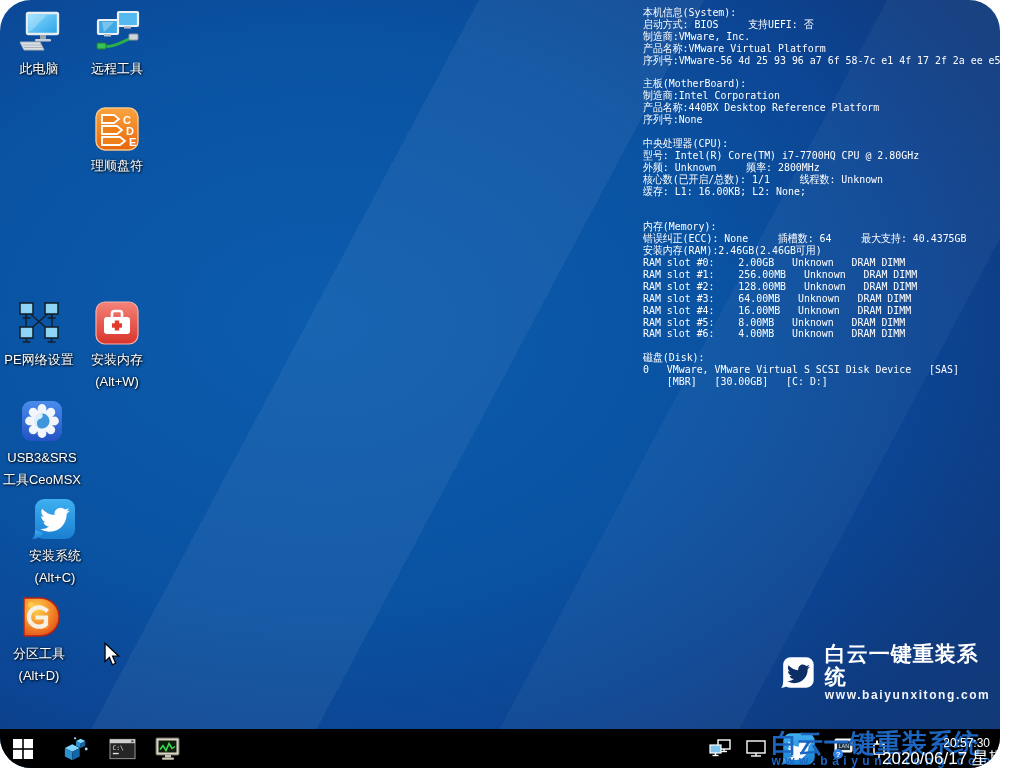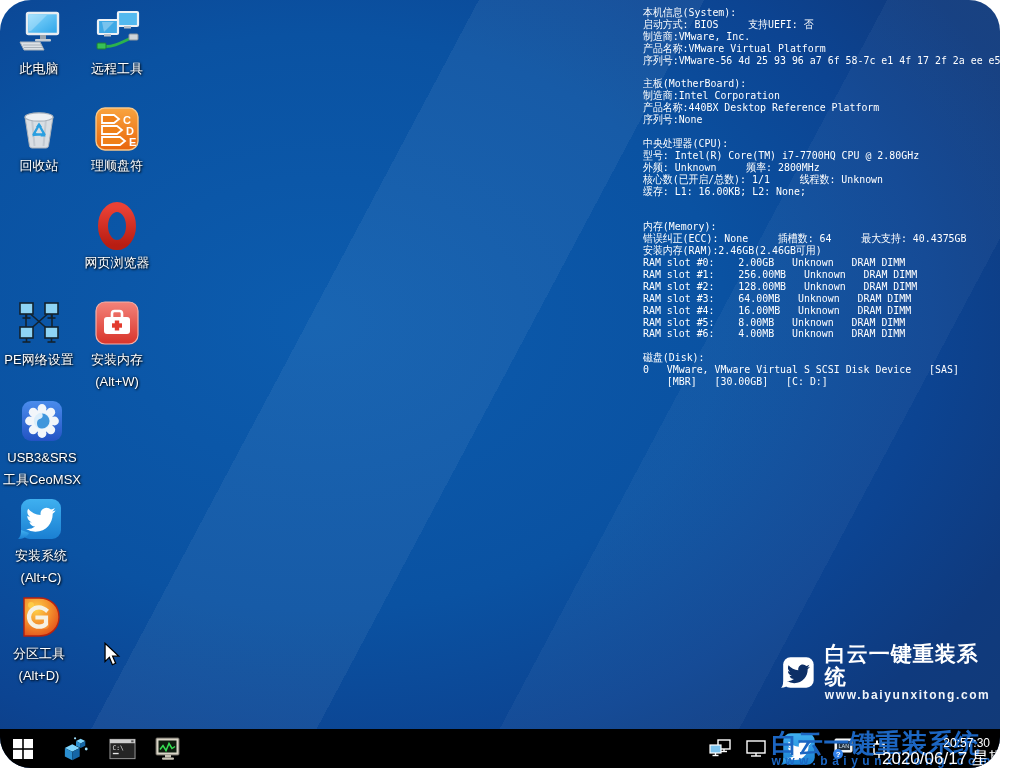--- a/index.html
+++ b/index.html
@@ -112,33 +112,20 @@
       <rect x="5" y="12" width="20" height="14" rx="1" fill="#3fa9e6" stroke="#eef2f6" stroke-width="2.2"></rect>
       <path d="M9 14 L21 14 L11 24 Z" fill="#ffffff" opacity=".3"></path>
       <rect x="11" y="26" width="7" height="2.5" fill="#b9c2ca"></rect>
       <path d="M8 38 C18 40 26 36 40 29" stroke="#2bb24c" stroke-width="3" fill="none"></path>
       <rect x="4" y="35" width="9" height="6" rx="1" fill="#37c157" stroke="#1d7d36" stroke-width="1"></rect>
       <rect x="36" y="26" width="9" height="6" rx="1" fill="#cfd6da" stroke="#8f989f" stroke-width="1"></rect>
     </svg>
     <div class="dlabel">远程工具</div>
   </div>
 
-  <div class="dicon" style="left:0px;top:105px">
-    <svg class="ic" viewBox="0 0 48 48">
-      <path d="M10 12 L14.5 41 a2.5 2.5 0 0 0 2.5 2 h14 a2.5 2.5 0 0 0 2.5-2 L38 12 Z" fill="#d9dee3" stroke="#aab2bb" stroke-width="1"></path>
-      <line x1="17" y1="14" x2="19.5" y2="41" stroke="#c3cad1" stroke-width="2"></line>
-      <line x1="31" y1="14" x2="28.5" y2="41" stroke="#c3cad1" stroke-width="2"></line>
-      <ellipse cx="24" cy="12" rx="14" ry="4.2" fill="#edf0f3" stroke="#aab2bb" stroke-width="1.2"></ellipse>
-      <path d="M24 20 l5.5 9.5 h-11 Z" fill="none" stroke="#2a9fe0" stroke-width="2.4" stroke-linejoin="round"></path>
-      <polygon points="24,17.5 27,22 21,22" fill="#2a9fe0"></polygon>
-      <polygon points="30.5,31.5 25.5,31.5 28.5,26.6" fill="#2a9fe0"></polygon>
-      <polygon points="17.5,31.5 19.5,26 22.8,30" fill="#2a9fe0"></polygon>
-    </svg>
-    <div class="dlabel">回收站</div>
-  </div>
 
   <div class="dicon" style="left:78px;top:105px">
     <svg class="ic" viewBox="0 0 48 48">
       <defs>
           <linearGradient id="org1" x1="0" y1="0" x2="0" y2="1">
         <stop offset="0" stop-color="#f9a43f"></stop>
             <stop offset="1" stop-color="#e8650b"></stop>
           </linearGradient>
         </defs>
       <rect x="3" y="3" width="42" height="42" rx="9" fill="url(#org1)" stroke="#f8c88a" stroke-width="1.4"></rect>
@@ -146,32 +133,20 @@
       <text x="30" y="18.5" font-size="11" font-weight="bold" fill="#fff" font-family="Liberation Sans,sans-serif">C</text>
       <path d="M9 21 h15 l5 4 l-5 4 h-15 z" fill="#ef8018" stroke="#fff" stroke-width="1.8"></path>
       <text x="33" y="29.5" font-size="11" font-weight="bold" fill="#fff" font-family="Liberation Sans,sans-serif">D</text>
       <path d="M9 32 h18 l5 4 l-5 4 h-18 z" fill="#ef8018" stroke="#fff" stroke-width="1.8"></path>
       <text x="36" y="40.5" font-size="11" font-weight="bold" fill="#fff" font-family="Liberation Sans,sans-serif">E</text>
     </svg>
     <div class="dlabel">理顺盘符</div>
   </div>
 
 
-  <div class="dicon" style="left:78px;top:202px">
-    <svg class="ic" viewBox="0 0 48 48">
-      <defs>
-          <linearGradient id="opr1" x1="0" y1="0" x2="0" y2="1">
-        <stop offset="0" stop-color="#ea4135"></stop>
-            <stop offset="1" stop-color="#b81d12"></stop>
-          </linearGradient>
-        </defs>
-      <ellipse cx="24" cy="24" rx="14" ry="19" fill="none" stroke="url(#opr1)" stroke-width="10"></ellipse>
-    </svg>
-    <div class="dlabel">网页浏览器</div>
-  </div>
 
   <div class="dicon" style="left:0px;top:299px">
     <svg class="ic" viewBox="0 0 48 48">
       <g stroke="#13222e" stroke-width="1.6" fill="none">
         <line x1="11" y1="11" x2="37" y2="34"></line>
           <line x1="37" y1="11" x2="11" y2="34"></line>
         <line x1="11" y1="11" x2="11" y2="34"></line>
           <line x1="37" y1="11" x2="37" y2="34"></line>
       </g>
       <g>
@@ -232,21 +207,21 @@
           <circle cx="32.8" cy="32.8" r="4.4"></circle>
         <circle cx="24" cy="24" r="11.5"></circle>
       </g>
       <circle cx="24" cy="24" r="8.2" fill="#dceefb"></circle>
       <path d="M24 16.5 a7.5 7.5 0 0 1 0 15 a5 5 0 0 1 -1-9.9 a3.8 3.8 0 0 0 1-5.1" fill="#4096dc"></path>
     </svg>
     <div class="dlabel">USB3&amp;SRS</div>
     <div class="dlabel">工具CeoMSX</div>
   </div>
 
-  <div class="dicon" style="left:2px;top:495px">
+  <div class="dicon" style="left:16px;top:495px">
     <svg class="ic" viewBox="0 0 48 48">
       <defs>
           <linearGradient id="blu2" x1="0" y1="0" x2="0" y2="1">
         <stop offset="0" stop-color="#3fb0f0"></stop>
             <stop offset="1" stop-color="#1a7fd2"></stop>
           </linearGradient>
         </defs>
       <path d="M13 4 h22 a9 9 0 0 1 9 9 v22 a9 9 0 0 1 -9 9 h-22 c-5 0-9-4-9-9 V13 a9 9 0 0 1 9-9 z" fill="url(#blu2)"></path>
       <path d="M4 35 c0 5 -1 7 -3 9 c5 0 9-2 11-6 z" fill="url(#blu2)"></path>
       <g transform="translate(7,9) scale(1.35)">

